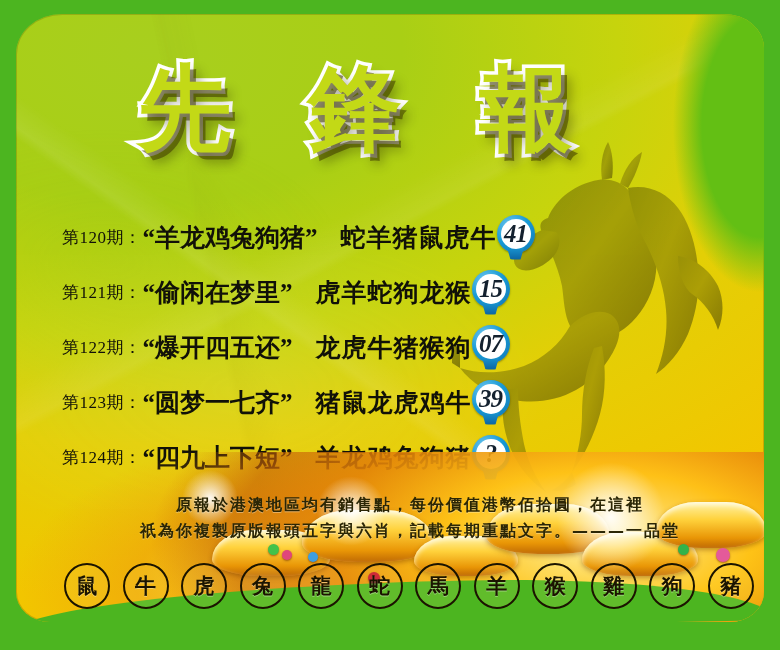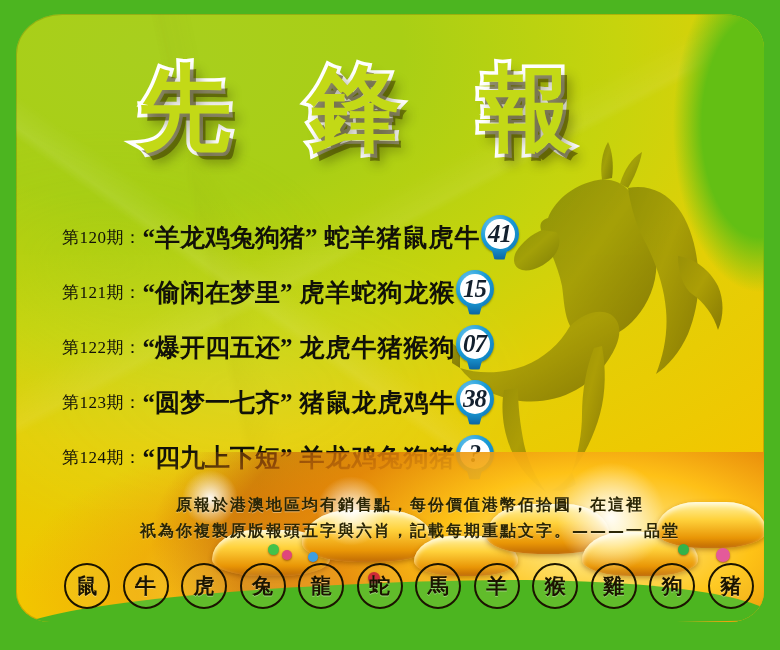--- a/index.html
+++ b/index.html
@@ -119,21 +119,21 @@
   .ln-phrase {
     font-size: 25px;
     color: #111108;
     font-weight: 600;
     margin-left: 1px;
   }
   .ln-zodiac {
     font-size: 25px;
     color: #111108;
     font-weight: 600;
-    margin-left: 7px;
+    margin-left: 23px;
     letter-spacing: 1px;
   }
 
   
   .ball {
     position: relative;
     width: 42px;
     height: 46px;
     margin-left: -2px;
     flex: 0 0 auto;
@@ -358,21 +358,21 @@
         </span>
       </div>
 
       <div class="line">
         <span class="ln-issue">第123期：</span>
         <span class="ln-phrase">“圆梦一七齐”</span>
         <span class="ln-zodiac">猪鼠龙虎鸡牛</span>
         <span class="ball">
           <span class="globe"></span>
           <span class="stand"></span>
-          <span class="face">38</span>
+          <span class="face">39</span>
         </span>
       </div>
 
       <div class="line">
         <span class="ln-issue">第124期：</span>
         <span class="ln-phrase">“四九上下短”</span>
         <span class="ln-zodiac">羊龙鸡兔狗猪</span>
         <span class="ball">
           <span class="globe"></span>
           <span class="stand"></span>

